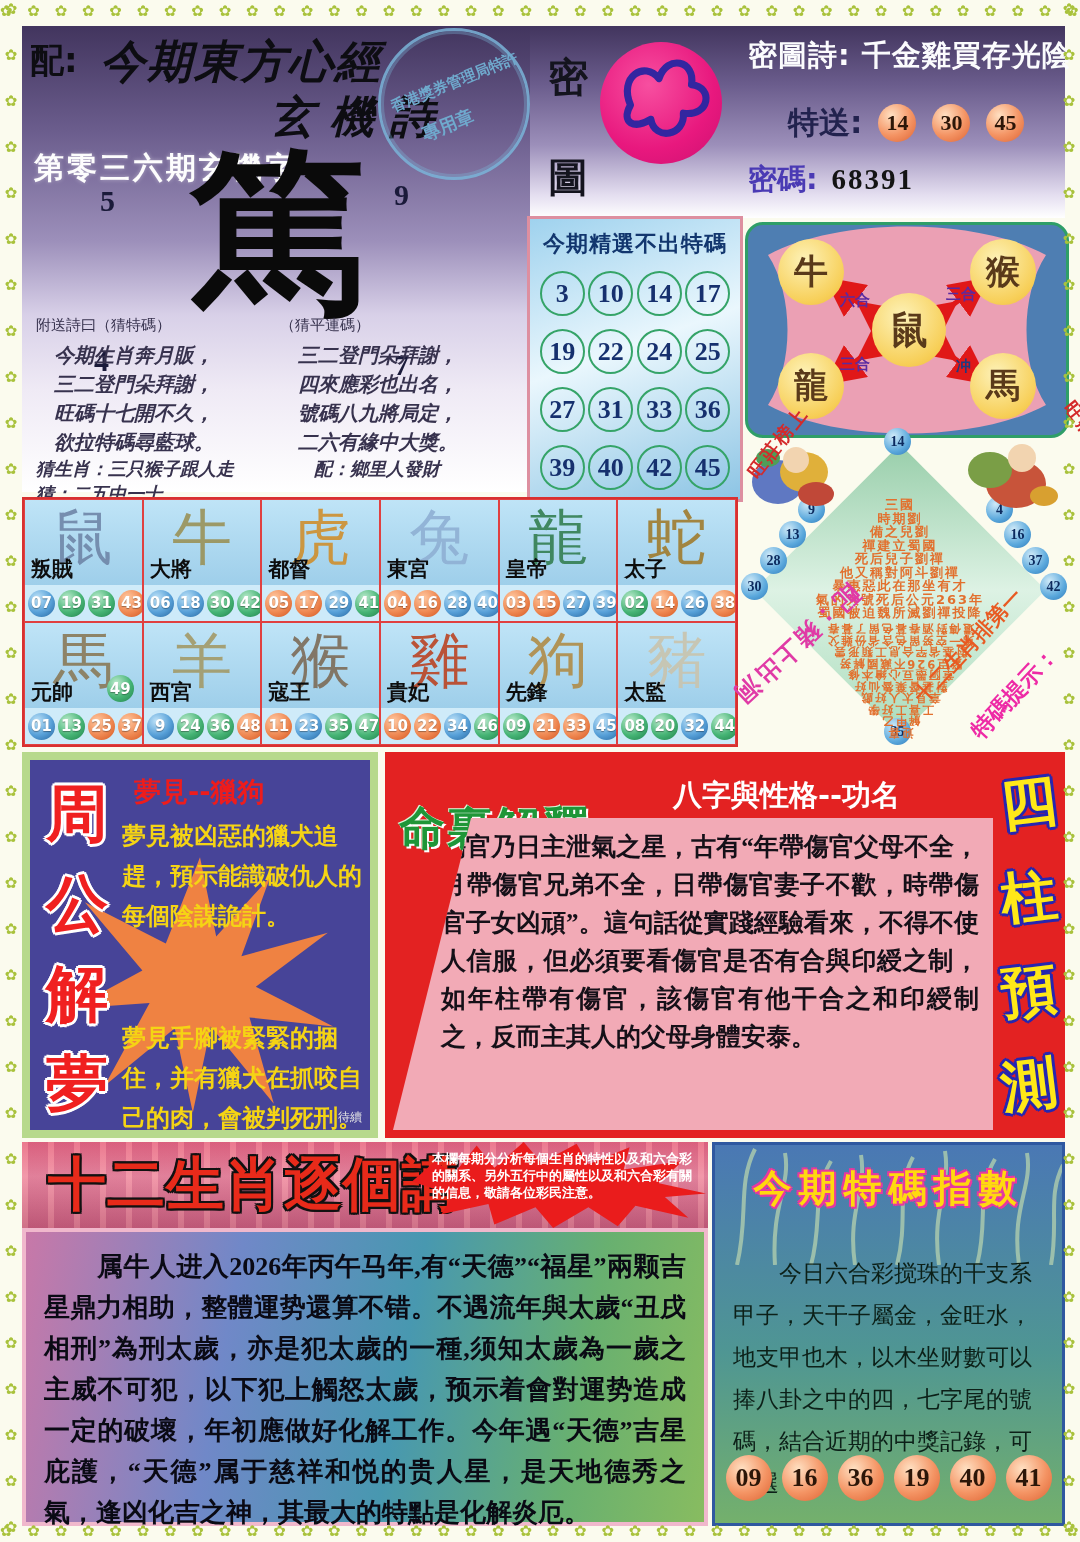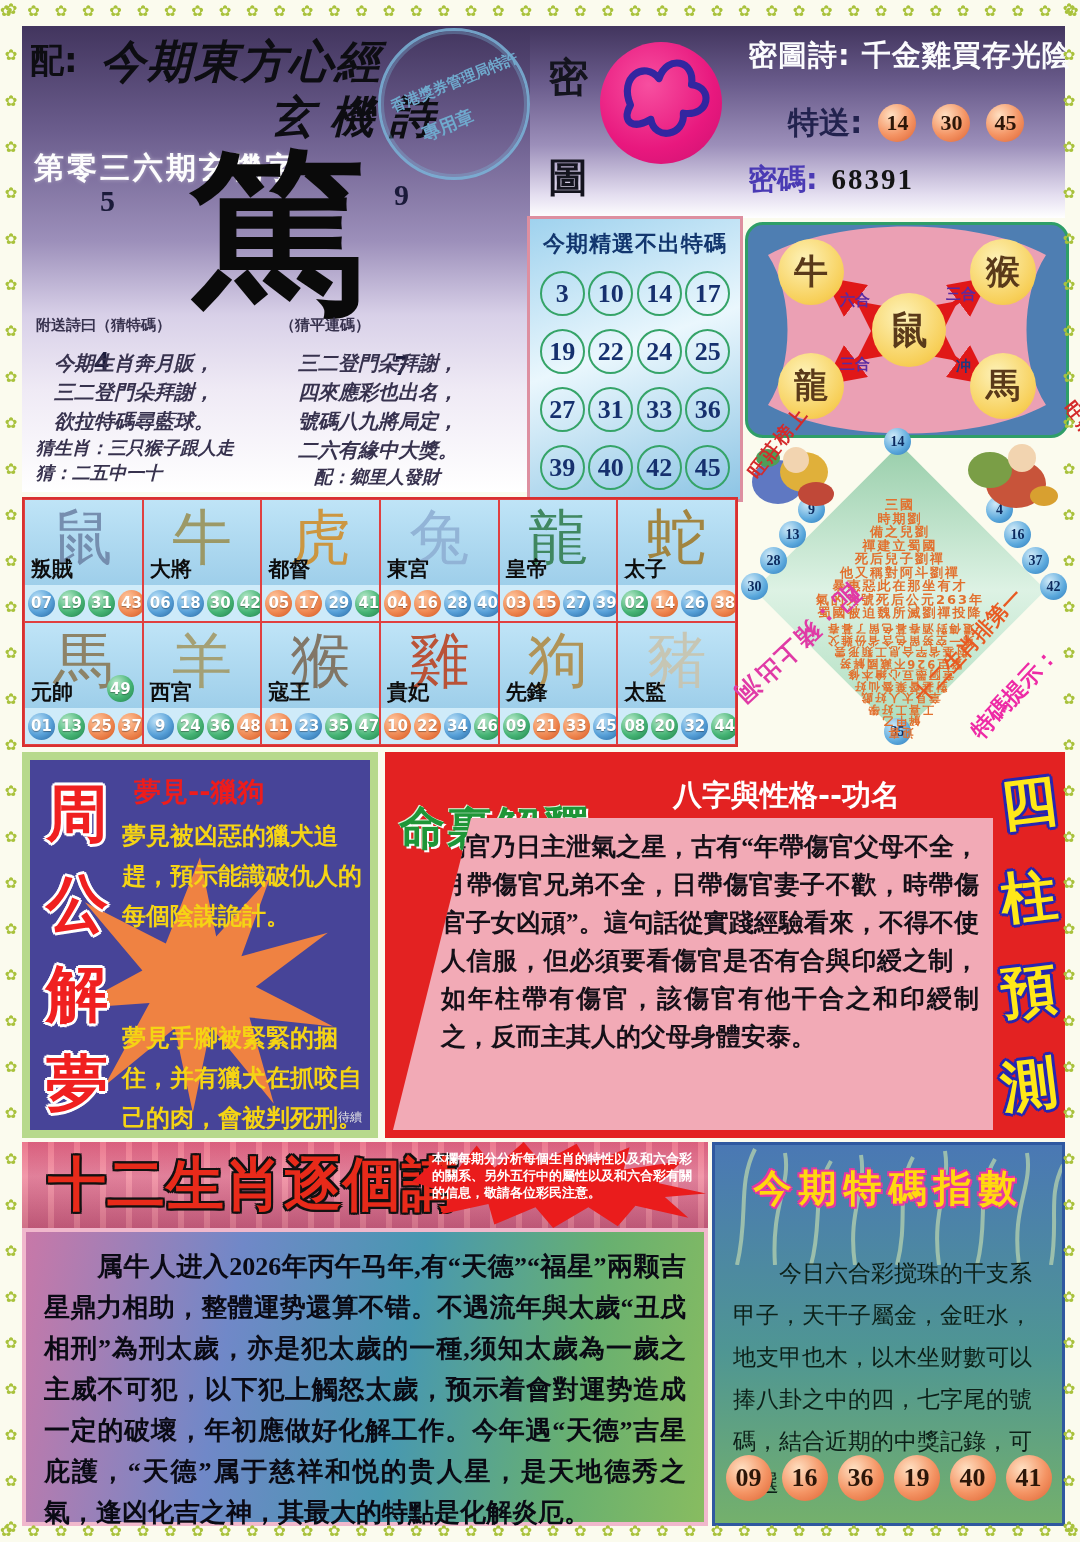--- a/index.html
+++ b/index.html
@@ -16,21 +16,21 @@
     background:linear-gradient(180deg,#42355e 0%,#6a5c8c 22%,#9c8fba 46%,#d8d0e8 62%,#efeaf5 78%,#ffffff 100%);}
   .pei{position:absolute;left:8px;top:12px;font-size:34px;font-weight:bold;color:#0d0d12;}
   .title1{position:absolute;left:78px;top:6px;font-size:45px;font-weight:bold;font-style:italic;letter-spacing:2px;color:#0d0d12;}
   .title2{position:absolute;left:248px;top:62px;font-size:44px;font-weight:bold;font-style:italic;letter-spacing:16px;color:#0d0d12;}
   .issue{position:absolute;left:12px;top:122px;font-size:30px;font-weight:bold;letter-spacing:3px;color:#fdfdfd;text-shadow:0 0 4px rgba(255,255,255,.4);}
   .bigchar{position:absolute;left:168px;top:118px;font-size:178px;line-height:1;font-weight:bold;color:#0a0a0a;font-family:"Liberation Serif",serif;}
   .corner-num{position:absolute;font-size:30px;font-weight:bold;color:#1a1a3a;font-family:"Liberation Serif",serif;}
   #cn0{left:78px;top:158px;} #cn1{left:372px;top:152px;} #cn2{left:72px;top:318px;} #cn3{left:372px;top:322px;}
   .poem{position:absolute;top:290px;width:236px;color:#37324e;font-family:"Liberation Serif",serif;}
   #poem-left{left:14px;} #poem-right{left:258px;}
-  .poem-title{font-size:15px;font-weight:bold;margin-bottom:14px;}
+  .poem-title{font-size:15px;font-weight:normal;margin-bottom:6px;}
   .poem-line{font-size:20px;font-weight:bold;font-style:italic;line-height:29px;padding-left:18px;}
   .poem-hint{font-size:18px;font-weight:bold;font-style:italic;line-height:25px;}
   
   #stamp{position:absolute;left:378px;top:28px;width:146px;height:146px;border-radius:50%;
     border:3px solid rgba(122,180,216,.85);box-shadow:inset 0 0 0 3px rgba(122,180,216,.35);z-index:6;}
   .stamp-t{position:absolute;color:#6fa9cd;font-weight:bold;white-space:nowrap;}
   #stamp-t1{left:6px;top:42px;font-size:15px;transform:rotate(-22deg);}
   #stamp-t2{left:40px;top:82px;font-size:18px;transform:rotate(-22deg);}
   
   #tr-strip{position:absolute;left:530px;top:26px;width:535px;height:192px;
@@ -166,20 +166,21 @@
     <div class="corner-num" id="cn0">5</div>
     <div class="corner-num" id="cn1">9</div>
     <div class="corner-num" id="cn2">4</div>
     <div class="corner-num" id="cn3">7</div>
     <div class="bigchar">篤</div>
     <div class="poem" id="poem-left">
       <div class="poem-title">附送詩曰（猜特碼）</div>
       <div id="poem-left-lines">
           <div class="poem-line">今期生肖奔月販，</div>
           <div class="poem-line">三二登門朵拜謝，</div>
+          <div class="poem-line">旺碼十七開不久，</div>
           <div class="poem-line">欲拉特碼尋藍球。</div>
         </div>
       <div class="poem-hint">猜生肖：三只猴子跟人走</div>
       <div class="poem-hint">猜：二五中一十</div>
     </div>
     <div class="poem" id="poem-right">
       <div class="poem-title">（猜平連碼）</div>
       <div id="poem-right-lines">
           <div class="poem-line">三二登門朵拜謝，</div>
           <div class="poem-line">四來應彩也出名，</div>

